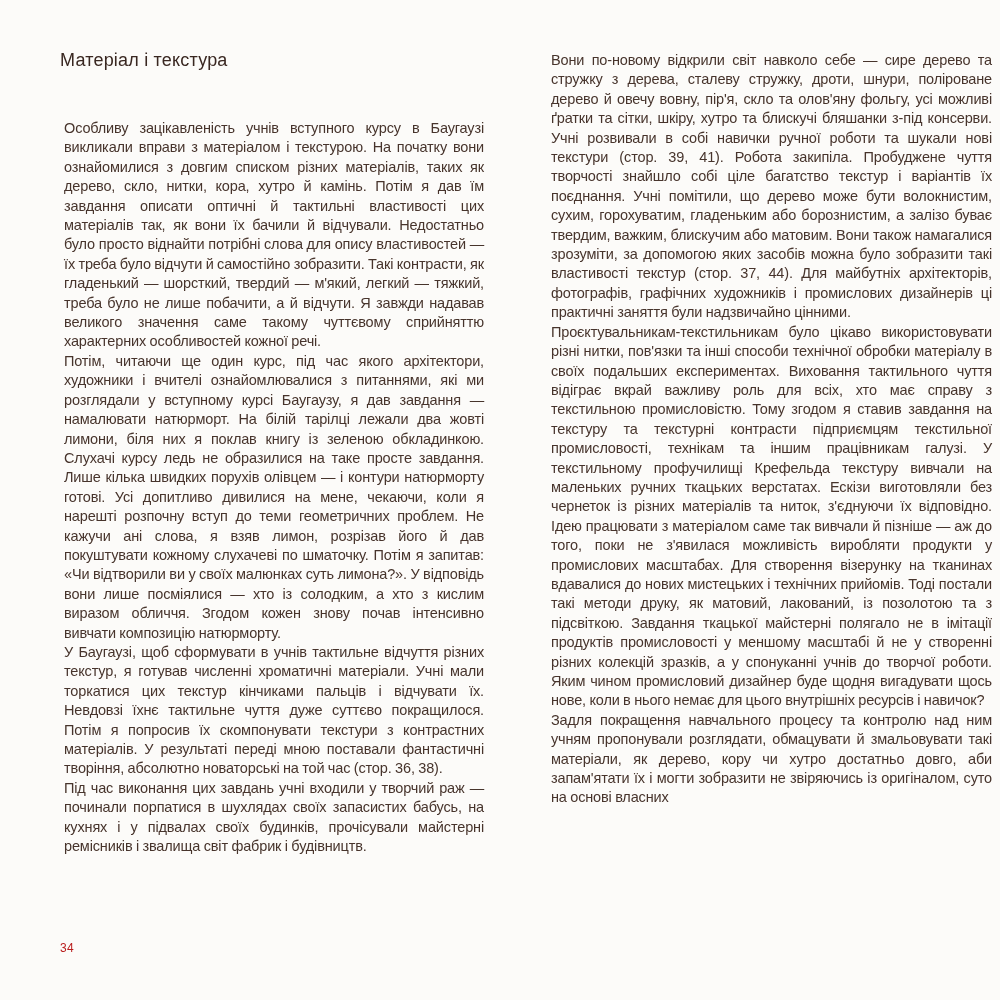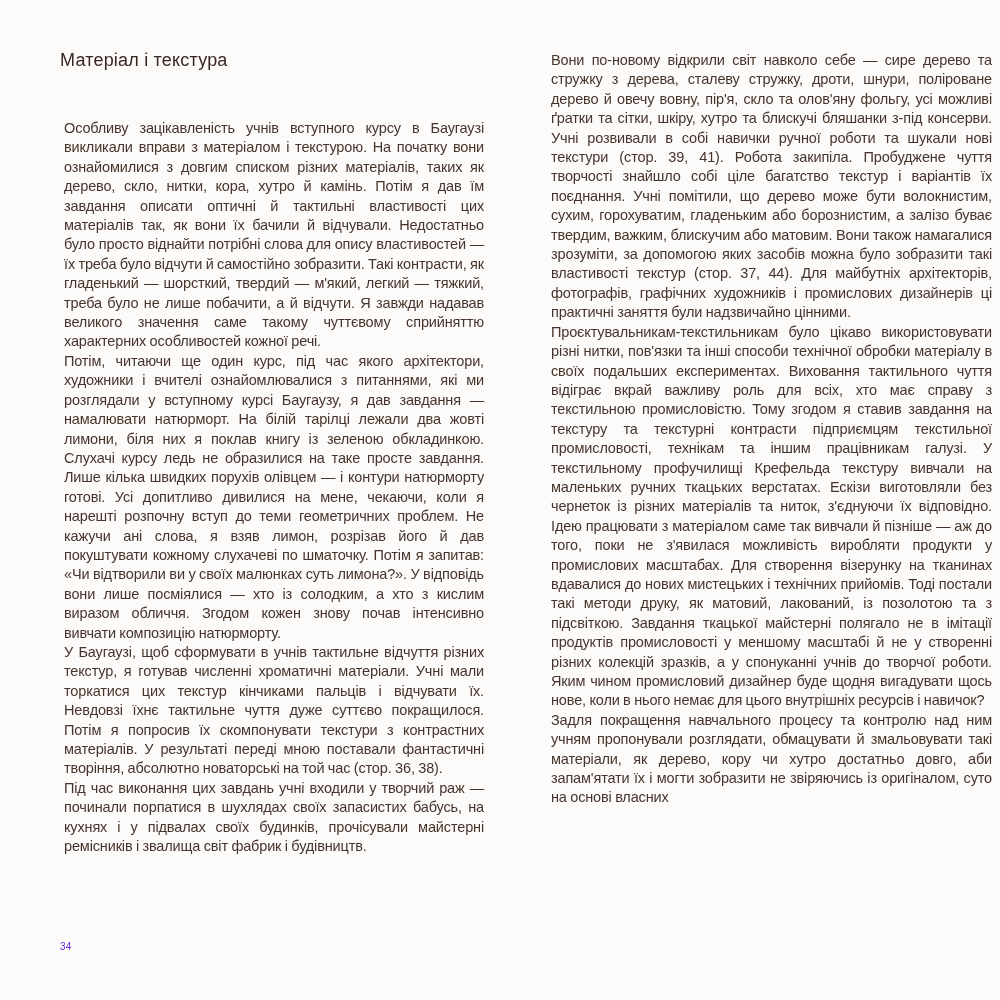--- a/index.html
+++ b/index.html
@@ -47,23 +47,23 @@
   .col-right {
     left: 507px;
     top: 51px;
     width: 441px;
     margin-left: 44px;
   }
   .page-number {
     position: absolute;
     left: 60px;
     top: 941px;
-    font-size: 10px;
+    font-size: 12px;
     letter-spacing: 0.3px;
-    color: #6d28d9;
+    color: #b91c1c;
   }
 </style>
 </head>
 <body>
 
 <div class="page">
 
   <h1 class="title">Матеріал і текстура</h1>
 
   <div class="col col-left">

